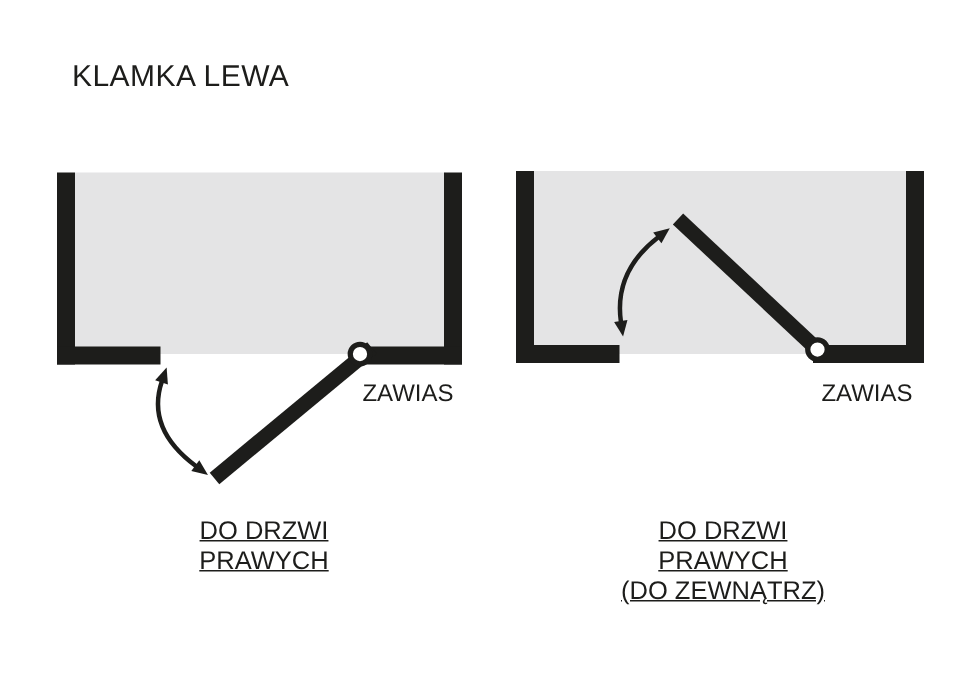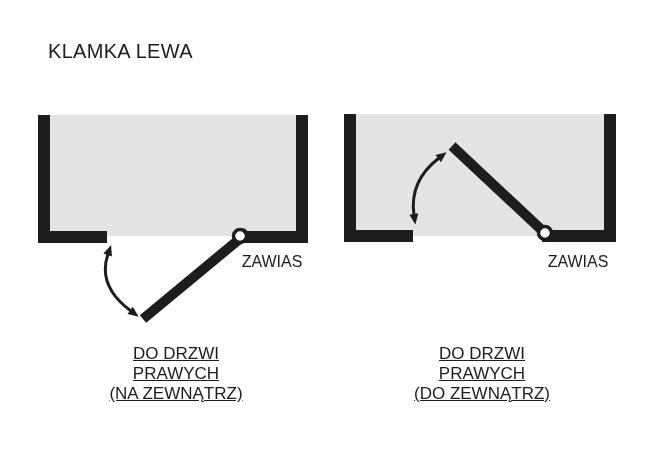--- a/index.html
+++ b/index.html
@@ -67,21 +67,20 @@
     <rect class="wall" x="542" y="230" width="74" height="12"></rect>
     <line class="door" x1="547" y1="235" x2="452" y2="146"></line>
     <path class="arrow" d="M439,158 Q409,181 414,215" marker-start="url(#ah2)" marker-end="url(#ah2)"></path>
     <circle class="hinge" cx="545" cy="233" r="6.5"></circle>
     <text class="hinge-label" x="578" y="267" text-anchor="middle">ZAWIAS</text>
   </svg>
 
   <div class="caption c1">
     <div>DO DRZWI</div>
     <div>PRAWYCH</div>
-    <div>(NA ZEWNĄTRZ)</div>
   </div>
 
   <div class="caption c2">
     <div>DO DRZWI</div>
     <div>PRAWYCH</div>
     <div>(DO ZEWNĄTRZ)</div>
   </div>
 
 </div>
 

